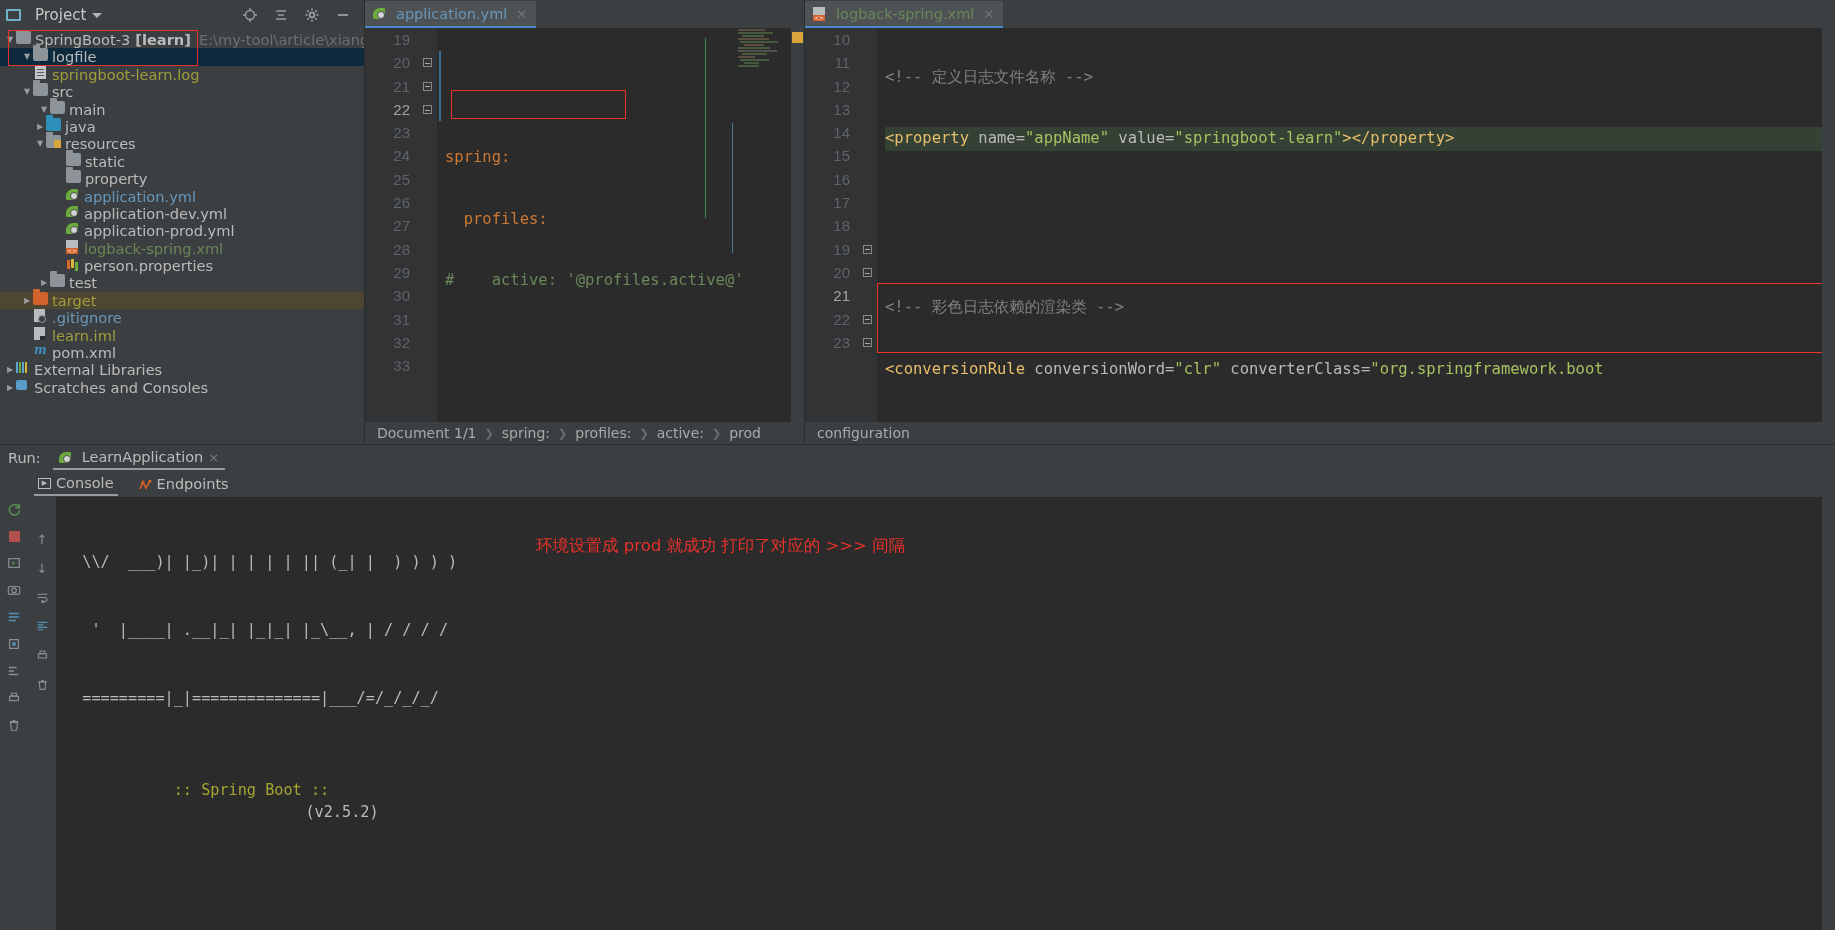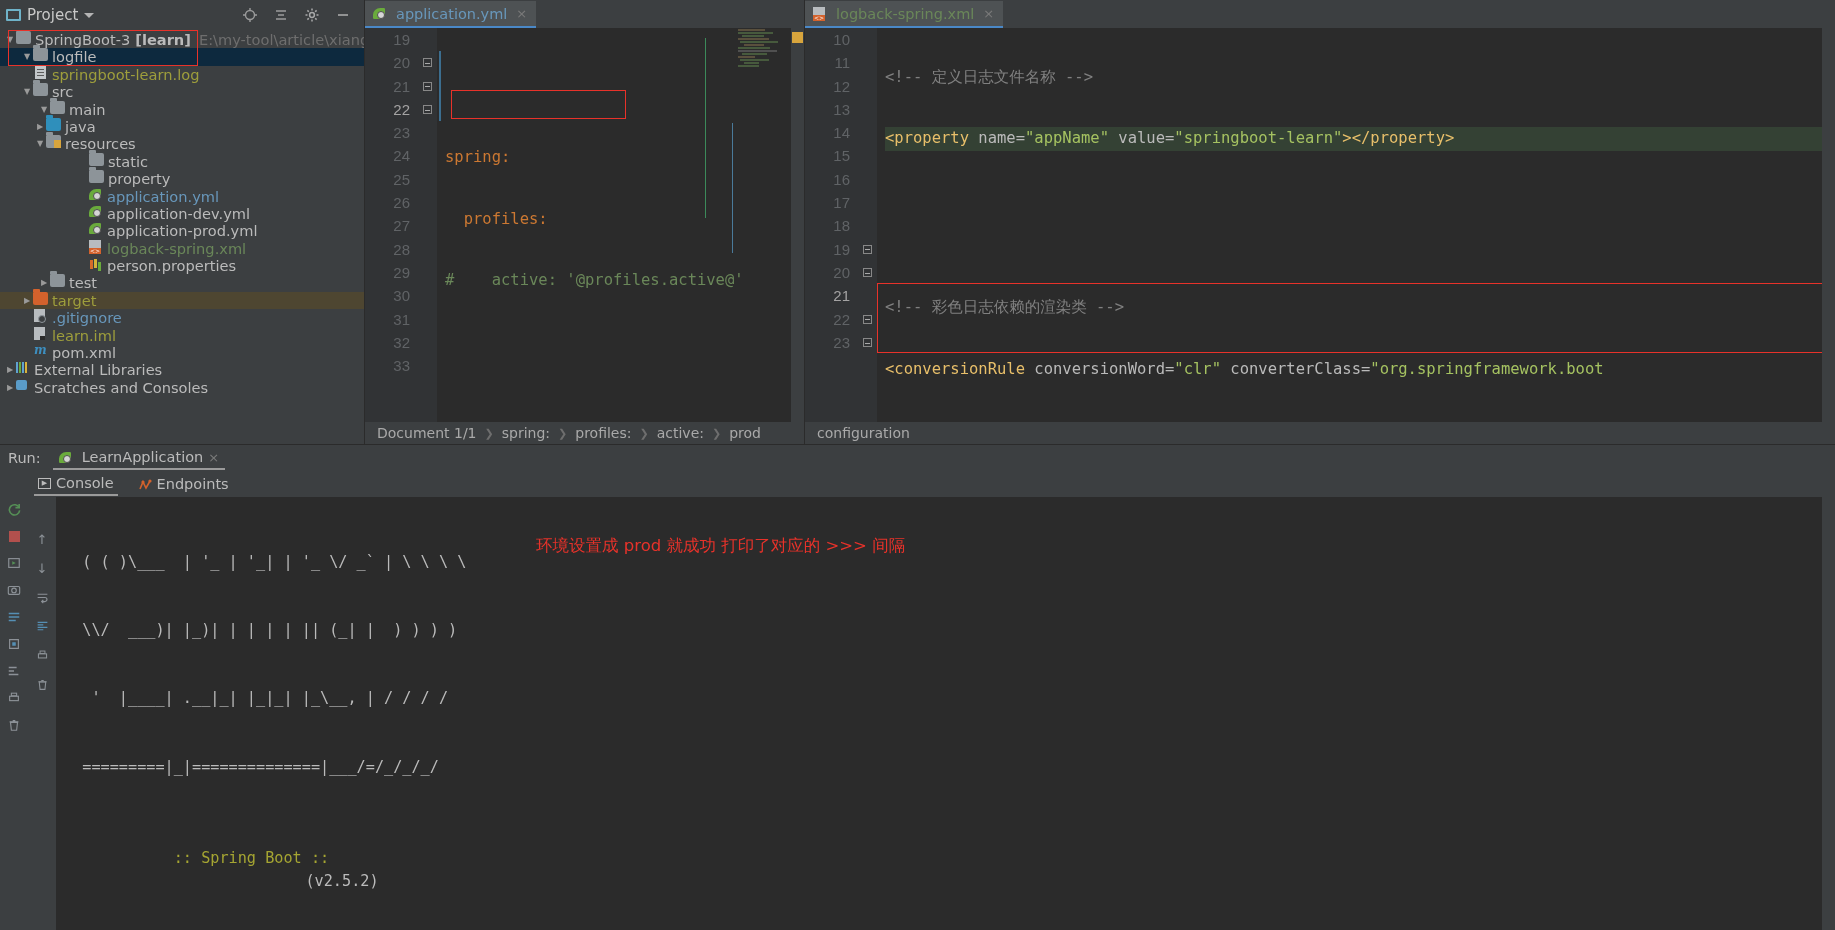--- a/index.html
+++ b/index.html
@@ -14,21 +14,21 @@
 
   
   .top { display: flex; height: 444px; }
 
   
   .sidebar { width: 365px; background: #3c3f41; display: flex; flex-direction: column; border-right: 1px solid #2b2b2b; }
   .proj-header {
     height: 30px; display: flex; align-items: center; padding: 0 6px;
     background: #3c3f41; font-size: 15px; color: #bbbbbb; gap: 6px;
   }
-  .proj-title { font-size: 15px; color: #c8c8c8; }
+  .proj-title { font-size: 15px; color: #c8c8c8; margin-left: 8px; }
   .proj-icons { margin-left: auto; display: flex; align-items: center; gap: 14px; padding-right: 6px; }
   .ic { width: 17px; height: 17px; display: inline-block; opacity: .82; }
   .sq-ic { width: 15px; height: 12px; border: 2px solid #6fb3c9; background: #3c3f41; border-radius: 1px;}
   .caret-dn { width: 0; height: 0; border-left: 5px solid transparent; border-right: 5px solid transparent; border-top: 5px solid #b4b4b4; }
 
   .tree { flex: 1; background: #3c3f41; font-size: 15px; overflow: hidden; position: relative; padding-top: 1px; }
   .row { height: 17.4px; display: flex; align-items: flex-start; white-space: nowrap; font-size: 14.6px; line-height: 17px; }
   .row.sel-blue { background: #0d293e; }
   .row.sel-olive { background: #4e4631; }
   .arrow { width: 12px; display: inline-block; text-align: center; font-size: 8px; color: #9a9a9a; flex: none; }
@@ -53,21 +53,21 @@
   .leaf .gitic::after { content: ""; position: absolute; right: -1px; bottom: -1px; width: 6px; height: 6px; border: 1.5px solid #8d9499; border-radius: 50%; background: #3c3f41; }
   .leaf .imlic { position: absolute; left: 0; top: 0; width: 11px; height: 13px; background: #b8bcbf; }
   .leaf .imlic::after { content: ""; position: absolute; right: 0px; bottom: 0px; width: 5px; height: 4px; background: #2b2b2b; }
   .leaf .mvnic { position: absolute; left: 0; top: 0; font: italic bold 12px "DejaVu Serif", serif; color: #3d8fc0; line-height: 13px; }
   .leaf .libic { position: absolute; left: 0; top: 1px; width: 2px; height: 11px; background: #5fa3d0; box-shadow: 3px 0 0 #6aab3c, 6px 0 0 #5fa3d0, 9px 0 0 #d8b33a; }
   .leaf .scrico { position: absolute; left: 0; top: 1px; width: 11px; height: 10px; background: #5a9cc9; border-radius: 2px; }
   .lbl { font-size: 14.6px; }
   .c-white { color: #bbbbbb; } .c-green { color: #6a8759; }
   .c-blue { color: #6897bb; } .c-olive { color: #9e9e3c; } .c-path { color: #6e6e6e; }
   .indent-1 { padding-left: 4px; } .indent-2 { padding-left: 21px; } .indent-3 { padding-left: 38px; }
-  .indent-4 { padding-left: 22px; margin-left: 12px; } .indent-6 { padding-left: 89px; }
+  .indent-4 { padding-left: 22px; margin-left: 12px; } .indent-6 { padding-left: 66px; }
   .red-box { position: absolute; border: 1.6px solid #e8322a; pointer-events: none; }
 
   
   .editors { flex: 1; display: flex; position: relative; }
   .editor { display: flex; flex-direction: column; position: relative; }
   .ed-left { width: 440px; border-right: 1px solid #2b2b2b; }
   .ed-right { flex: 1; }
   .tabbar { height: 28px; background: #3c3f41; display: flex; align-items: flex-end; }
   .tab {
     height: 27px; display: flex; align-items: center; gap: 5px; padding: 0 9px 0 8px;
@@ -551,21 +551,20 @@
         </div>
         <div class="tbtn">
           <svg viewBox="0 0 16 16" width="13" height="13">
               <path d="M4 5h8l-1 9H5z" fill="none" stroke="#9aa0a6" stroke-width="1.3"></path>
               <path d="M3 4.5h10M6.5 3h3" stroke="#9aa0a6" stroke-width="1.3"></path>
             </svg>
         </div>
       </div>
 
       <div class="console">
-        <div class="cline lg-banner">  ( ( )\___  | '_ | '_| | '_ \/ _` | \ \ \ \</div>
         <div class="cline lg-banner">  \\/  ___)| |_)| | | | | || (_| |  ) ) ) )</div>
         <div class="cline lg-banner">   '  |____| .__|_| |_|_| |_\__, | / / / /</div>
         <div class="cline lg-banner">  =========|_|==============|___/=/_/_/_/</div>
         <div class="cline">
           <span class="lg-boot">  :: Spring Boot ::</span>
           <span class="lg-banner" style="margin-left:150px">(v2.5.2)</span>
         </div>
         <div class="cline"></div>
         
         

